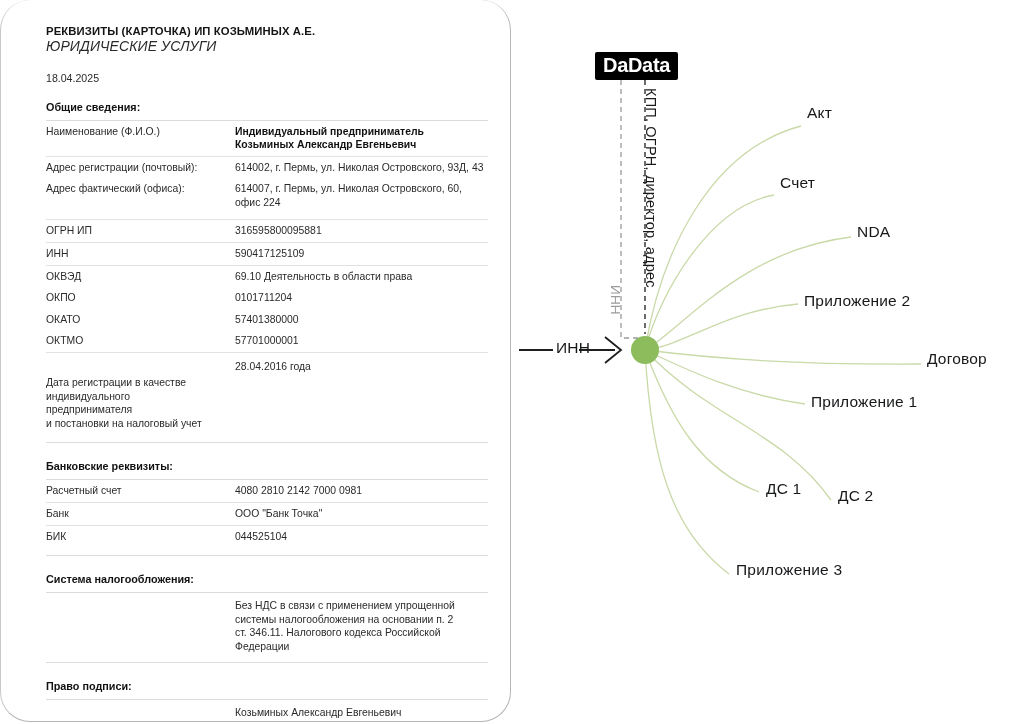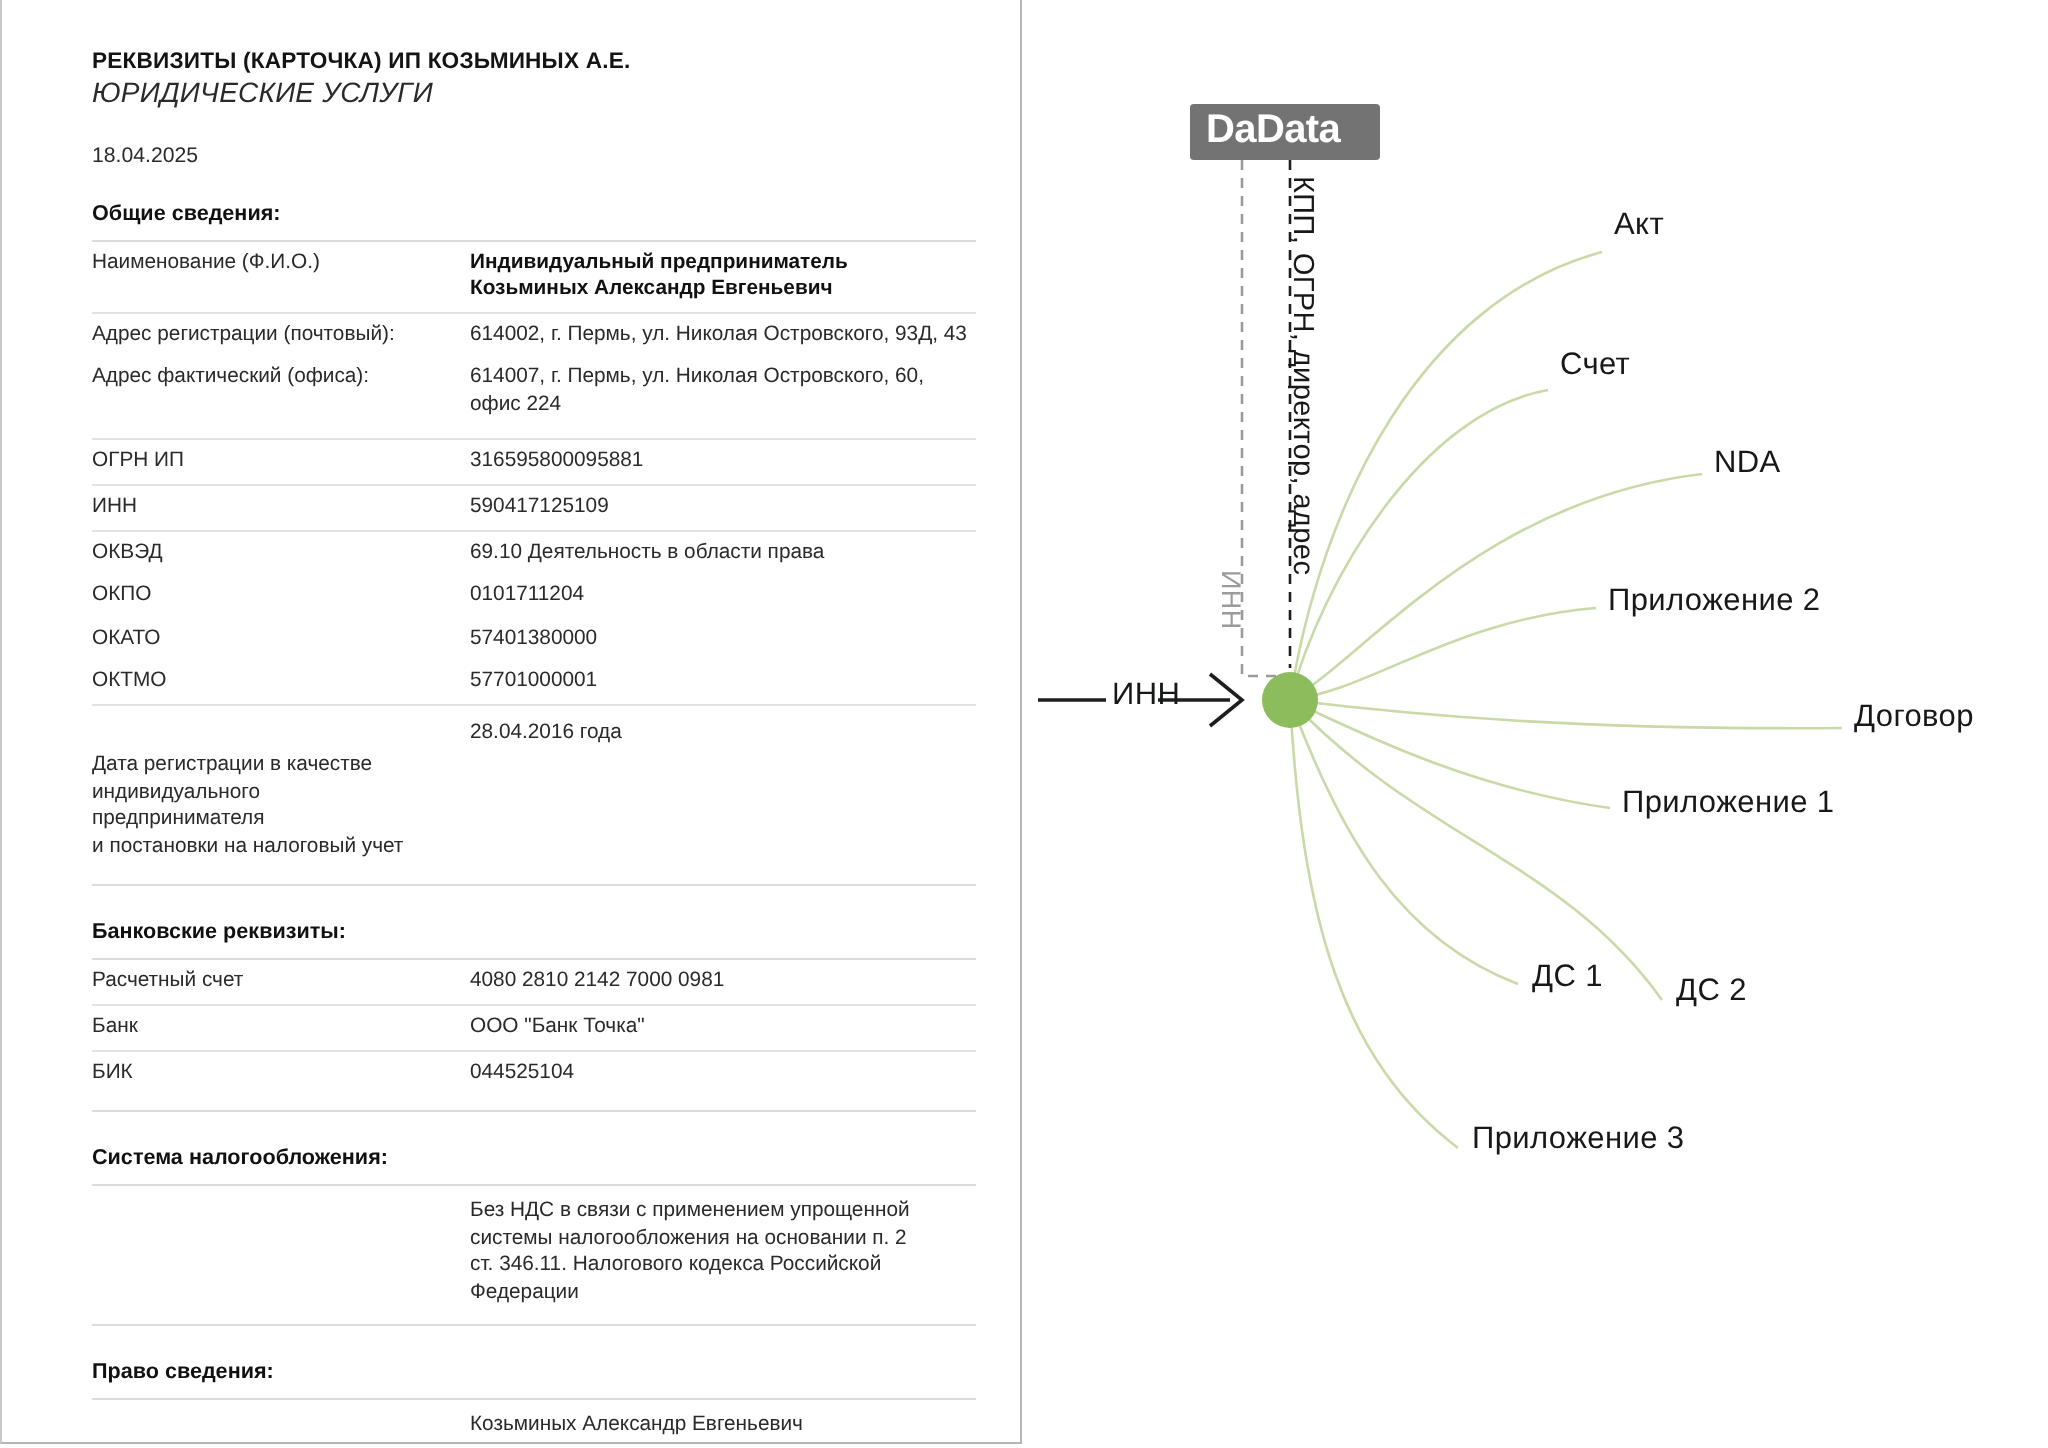--- a/index.html
+++ b/index.html
@@ -13,20 +13,21 @@
     position:relative;
   }
   
   #doc-page{
     position:absolute; left:0; top:0; width:511px; height:722px;
     background:#fff;
     border-right:1.5px solid #b5b5b5;
     border-bottom:1.5px solid #b5b5b5;
     border-left:1.5px solid #c9c9c9;
     box-sizing:border-box;
+    border-radius:30px;
   }
   #doc-inner{
     position:absolute; left:45px; top:24px; right:22px;
   }
   .doc-title{
     font-size:11.3px; font-weight:bold; letter-spacing:.1px;
     line-height:14.5px; margin:0; color:#141414;
   }
   .doc-subtitle{
     font-size:14px; line-height:15px; margin:0 0 0 0; color:#2a2a2a;
@@ -62,26 +63,26 @@
     position:absolute;
     font-size:15.5px;
     color:#17181a;
     white-space:nowrap;
     letter-spacing:.2px;
     font-family:"Liberation Sans","DejaVu Sans",sans-serif;
   }
   #dadata-logo{
     position:absolute;
     left:84px; top:52px;
-    background:#737373;
+    background:#000000;
     color:#ffffff;
     font-weight:bold;
     font-size:20px;
     letter-spacing:-0.3px;
-    padding:3px 20px 5px 8px;
+    padding:3px 8px 5px 8px;
     border-radius:2px;
     line-height:20px;
   }
   .vlabel{
     position:absolute;
     white-space:nowrap;
     font-size:14.5px;
     transform-origin:0 0;
     transform:rotate(90deg);
     letter-spacing:.2px;
@@ -205,21 +206,21 @@
           <span>Без НДС в связи с применением упрощенной</span><br>
           <span>системы налогообложения на основании п. 2</span><br>
           <span>ст. 346.11. Налогового кодекса Российской</span><br>
           <span>Федерации</span>
         </td>
       </tr>
     </tbody>
       </table>
 
     <div class="rule"></div>
-    <div class="sec-head">Право сведения:</div>
+    <div class="sec-head">Право подписи:</div>
     <div class="rule"></div>
 
     <table class="kv">
       <tbody>
           <tr>
         <td class="k"></td>
         <td class="v" style="padding-top:6px;padding-bottom:8px">
           <span>Козьминых Александр Евгеньевич</span><br>
           <br>
           

